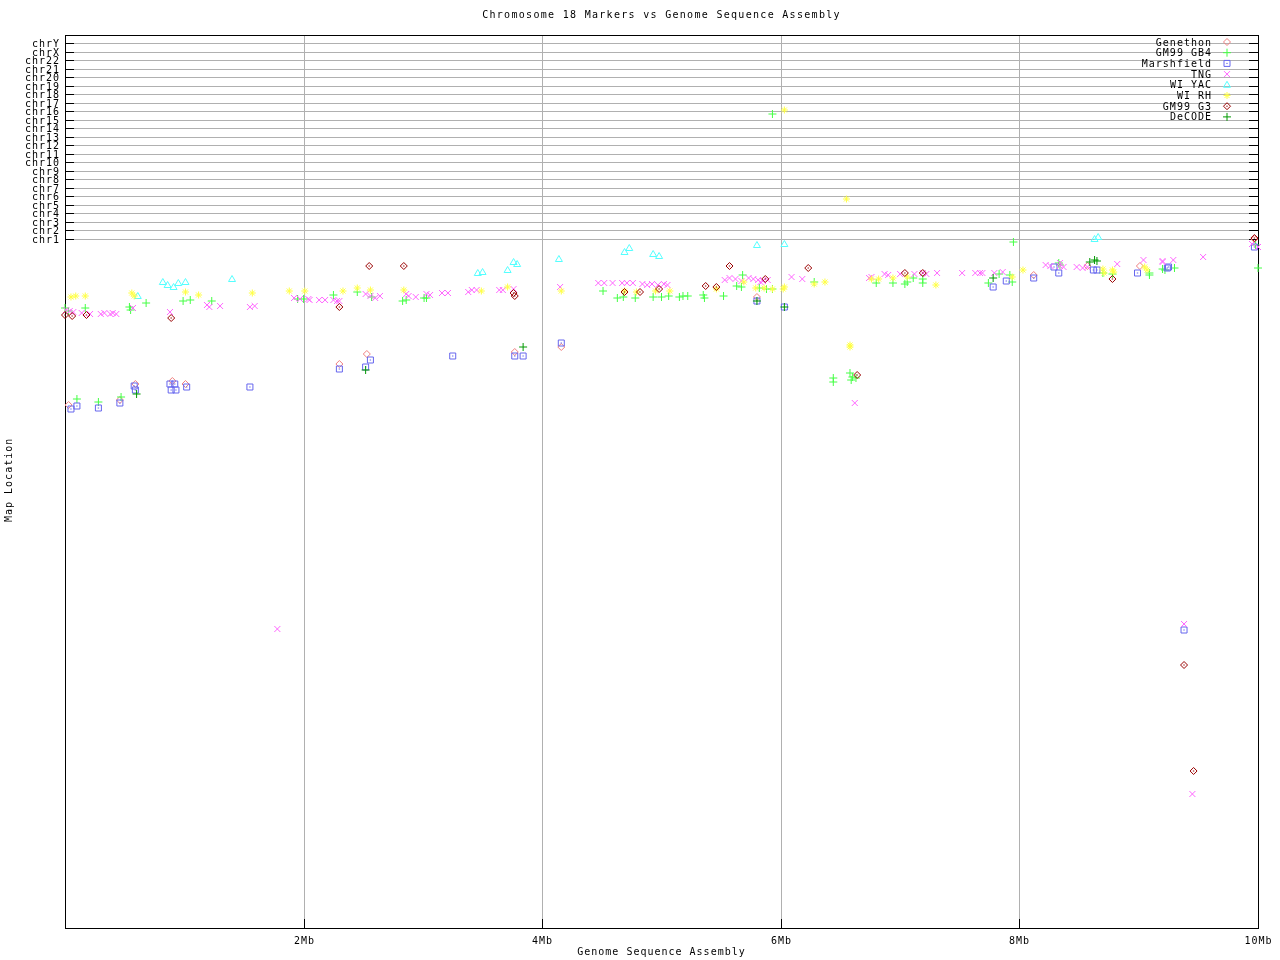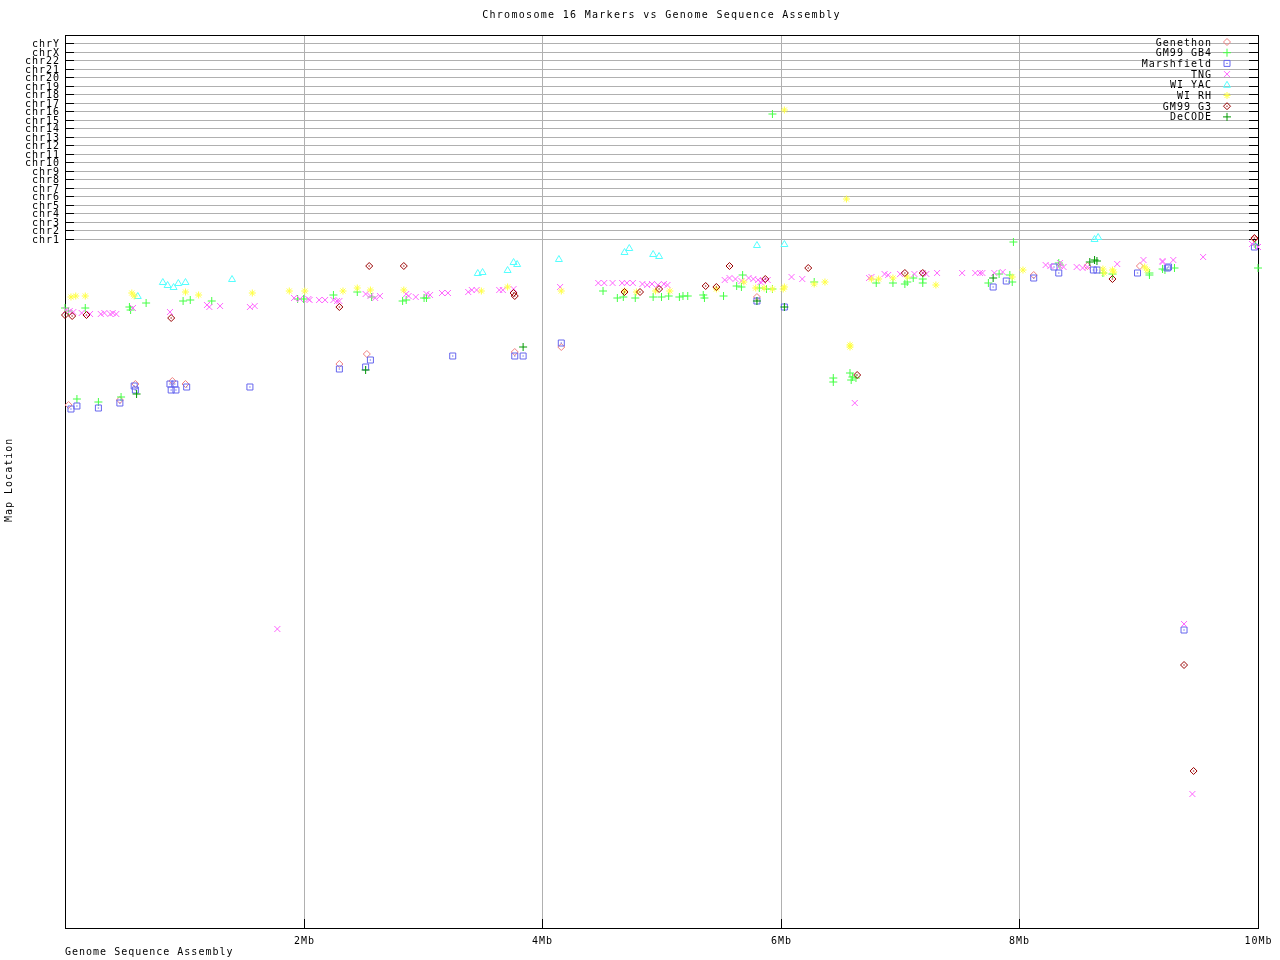--- a/index.html
+++ b/index.html
@@ -1,26 +1,26 @@
 <!DOCTYPE html>
 <html><head>
 <meta charset="utf-8">
 <style>
   html,body{margin:0;padding:0;background:#ffffff;}
   body{width:1280px;height:960px;position:relative;font-family:"DejaVu Sans Mono",monospace;color:#000;}
   .title{position:absolute;top:9px;left:65px;width:1193px;text-align:center;font-size:10px;letter-spacing:1.3px;white-space:pre;}
-  .xlabel{position:absolute;top:946px;left:65px;width:1193px;font-size:10px;letter-spacing:1px;white-space:pre;}
+  .xlabel{position:absolute;top:946px;left:65px;width:1193px;text-align:center;font-size:10px;letter-spacing:1px;white-space:pre;}
   .ylabel{position:absolute;left:3px;top:427px;height:106px;font-size:10px;letter-spacing:1px;writing-mode:vertical-rl;transform:rotate(180deg);display:flex;align-items:center;justify-content:center;}
   svg{position:absolute;top:0;left:0;}
   svg text{font-family:"DejaVu Sans Mono",monospace;font-size:10px;letter-spacing:1px;fill:#000;}
 </style>
 </head>
 <body>
 
-<div class="title">Chromosome 16 Markers vs Genome Sequence Assembly</div>
+<div class="title">Chromosome 18 Markers vs Genome Sequence Assembly</div>
 <div class="ylabel">Map Location</div>
 <div class="xlabel">Genome Sequence Assembly</div>
 <svg id="plot" width="1280" height="960">
     <g shape-rendering="crispEdges">
       <line x1="65" x2="1258" y1="43.5" y2="43.5" stroke="#b0b0b0" stroke-width="1"></line>
       <line x1="65" x2="74" y1="43.5" y2="43.5" stroke="#000"></line>
       <line x1="1249" x2="1258" y1="43.5" y2="43.5" stroke="#000"></line>
       <line x1="65" x2="1258" y1="52.5" y2="52.5" stroke="#b0b0b0" stroke-width="1"></line>
       <line x1="65" x2="74" y1="52.5" y2="52.5" stroke="#000"></line>
       <line x1="1249" x2="1258" y1="52.5" y2="52.5" stroke="#000"></line>

